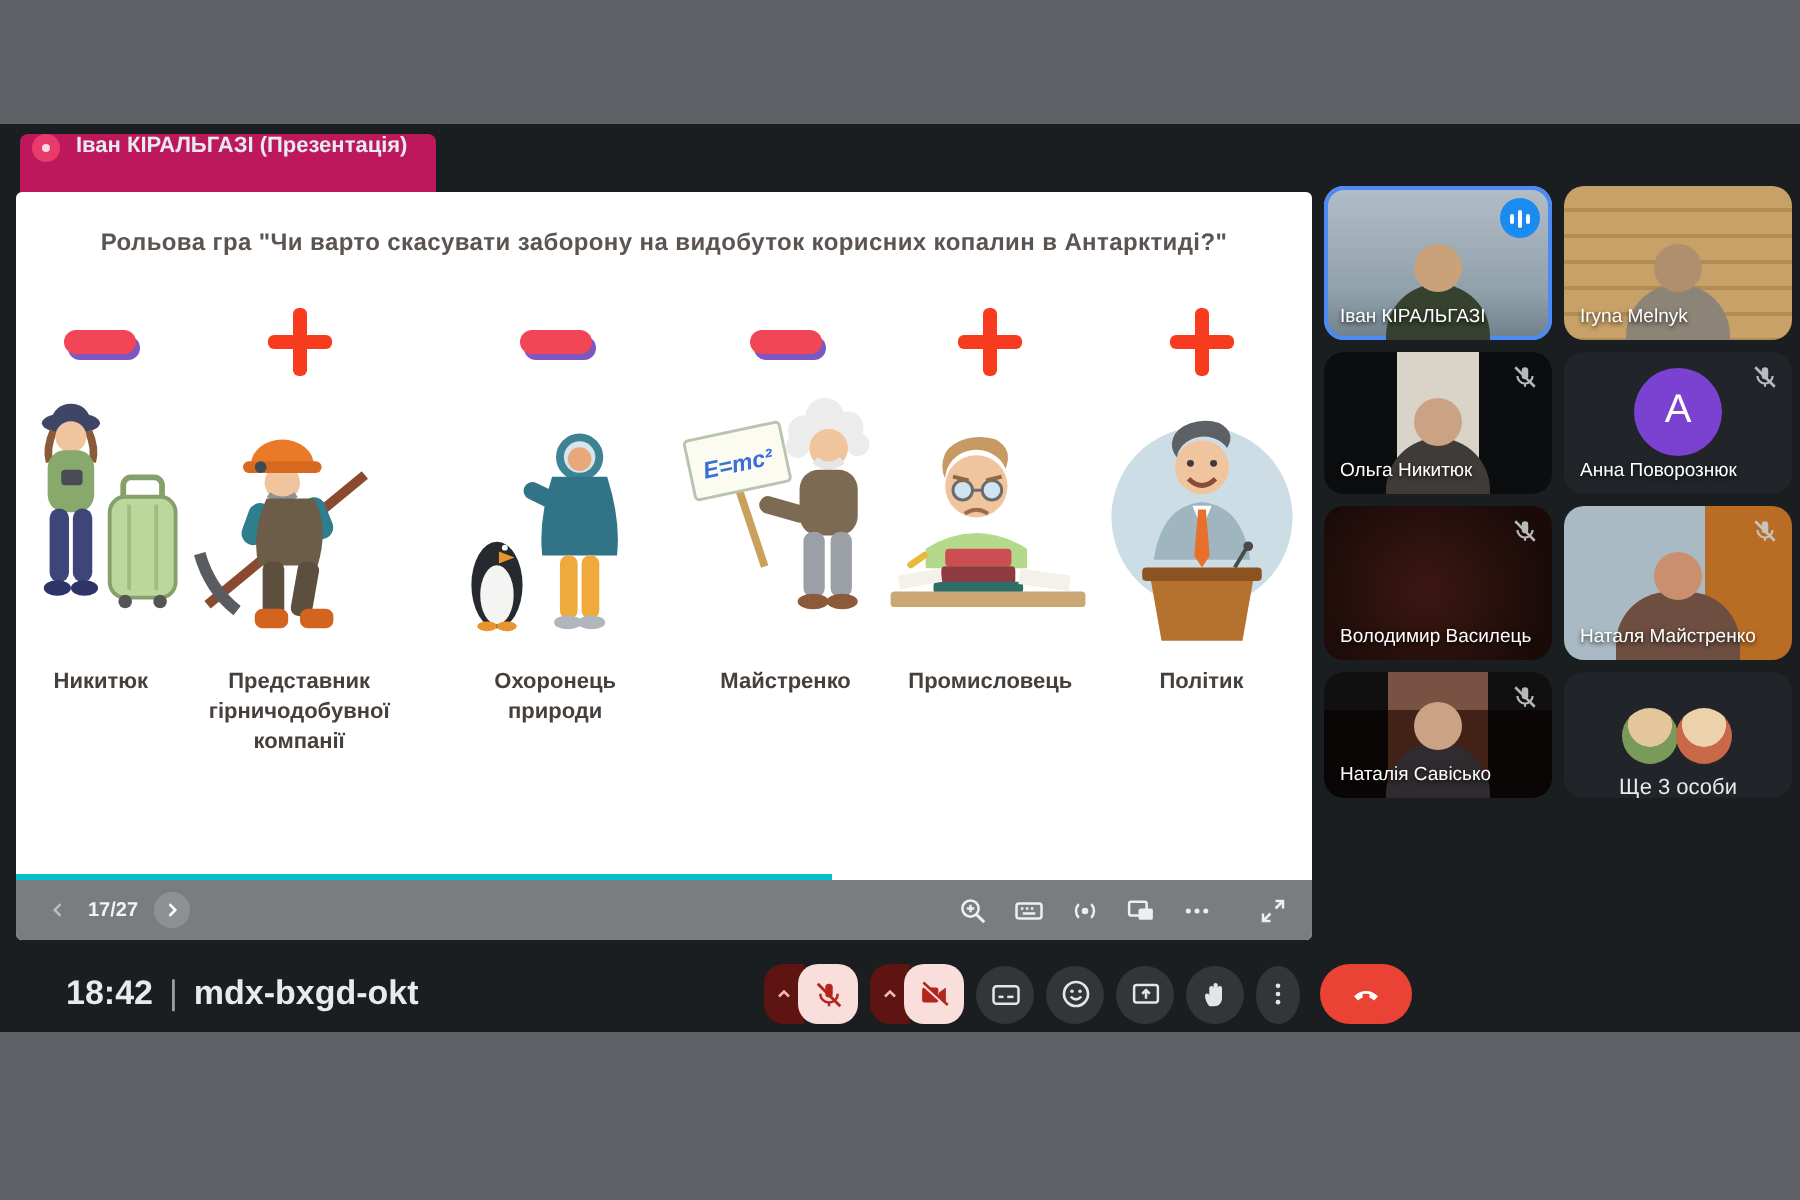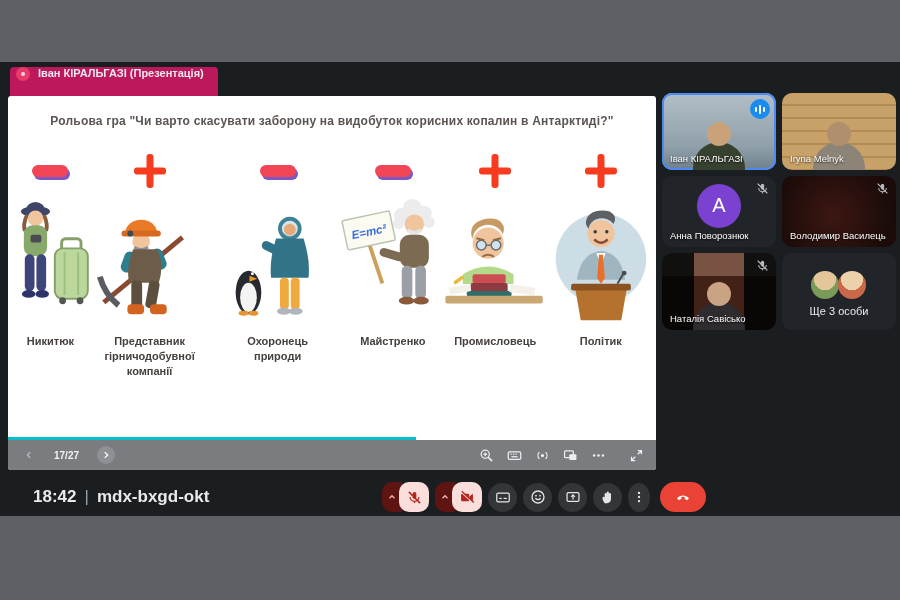--- a/index.html
+++ b/index.html
@@ -33,21 +33,21 @@
   .sign-plus::after{content:"";position:absolute;top:50%;left:0;transform:translateY(-50%);width:32px;height:7px;border-radius:3px;background:#f63b1e;}
   .char-art{height:130px;display:flex;align-items:flex-end;justify-content:center;}
   .char-label{margin-top:10px;font-size:11px;font-weight:bold;color:#46403d;text-align:center;line-height:1.35;max-width:96px;}
 
   
   .slide-progress{position:absolute;left:0;bottom:30px;height:3px;width:100%;background:#ffffff;}
   .slide-progress .fill{height:3px;background:#00c0cc;}
   .slide-bar{position:absolute;left:0;right:0;bottom:0;height:30px;background:#797d80;border-radius:0 0 3px 3px;
     display:flex;align-items:center;color:#f1f3f4;}
   .nav-chevron{width:18px;height:18px;display:flex;align-items:center;justify-content:center;margin-left:12px;color:#b9bdc0;}
-  .page-text{font-size:10px;font-weight:bold;margin:0 16px;}
+  .page-text{font-size:10px;font-weight:bold;margin:0 6px;}
   .nav-next{width:18px;height:18px;border-radius:50%;background:#8d9194;display:flex;align-items:center;justify-content:center;margin-left:2px;color:#fff;}
   .bar-right{margin-left:auto;display:flex;align-items:center;gap:13px;margin-right:12px;}
   .bar-icon{width:15px;height:15px;display:flex;align-items:center;justify-content:center;color:#eceff1;}
   .bar-collapse{margin-left:10px;}
 
   
   .sidebar{position:absolute;left:662px;top:31px;width:234px;z-index:3;
     display:grid;grid-template-columns:114px 114px;grid-template-rows:77px 71px 77px 63px;gap:6px;}
   .tile{position:relative;border-radius:10px;overflow:hidden;background:#24282b;}
   .tile-name{position:absolute;left:8px;bottom:6px;font-size:9.5px;color:#fff;text-shadow:0 1px 2px rgba(0,0,0,.8);white-space:nowrap;}
@@ -344,20 +344,32 @@
           <i></i>
         </span>
       <span class="tile-name">Іван КІРАЛЬГАЗІ</span>
     </div>
 
     <div class="tile bg-wood">
       <div class="silhouette" style="--c:#8d8478;--h:#b08f6e"></div>
       <span class="tile-name">Iryna Melnyk</span>
     </div>
 
+    <div class="tile bg-vertical">
+      <div class="silhouette" style="--c:#3f3b38;--h:#caa384"></div>
+      <span class="mic-muted">
+        <svg width="13" height="13" viewBox="0 0 24 24">
+            <rect x="9" y="3" width="6" height="11" rx="3" fill="currentColor"></rect>
+            <path d="M5,11 a7,7 0 0 0 14,0" fill="none" stroke="currentColor" stroke-width="2"></path>
+            <line x1="12" y1="18" x2="12" y2="21" stroke="currentColor" stroke-width="2"></line>
+            <line x1="3" y1="3" x2="21" y2="21" stroke="currentColor" stroke-width="2.4"></line>
+          </svg>
+      </span>
+      <span class="tile-name">Ольга Никитюк</span>
+    </div>
 
     <div class="tile bg-dark">
       <div class="avatar-circle">A</div>
       <span class="mic-muted">
         <svg width="13" height="13" viewBox="0 0 24 24">
             <rect x="9" y="3" width="6" height="11" rx="3" fill="currentColor"></rect>
             <path d="M5,11 a7,7 0 0 0 14,0" fill="none" stroke="currentColor" stroke-width="2"></path>
             <line x1="12" y1="18" x2="12" y2="21" stroke="currentColor" stroke-width="2"></line>
             <line x1="3" y1="3" x2="21" y2="21" stroke="currentColor" stroke-width="2.4"></line>
           </svg>
@@ -370,20 +382,32 @@
         <svg width="13" height="13" viewBox="0 0 24 24">
             <rect x="9" y="3" width="6" height="11" rx="3" fill="currentColor"></rect>
             <path d="M5,11 a7,7 0 0 0 14,0" fill="none" stroke="currentColor" stroke-width="2"></path>
             <line x1="12" y1="18" x2="12" y2="21" stroke="currentColor" stroke-width="2"></line>
             <line x1="3" y1="3" x2="21" y2="21" stroke="currentColor" stroke-width="2.4"></line>
           </svg>
       </span>
       <span class="tile-name">Володимир Василець</span>
     </div>
 
+    <div class="tile bg-door">
+      <div class="silhouette" style="--c:#6d4e41;--h:#c98f6e;width:62px;height:34px"></div>
+      <span class="mic-muted">
+        <svg width="13" height="13" viewBox="0 0 24 24">
+            <rect x="9" y="3" width="6" height="11" rx="3" fill="currentColor"></rect>
+            <path d="M5,11 a7,7 0 0 0 14,0" fill="none" stroke="currentColor" stroke-width="2"></path>
+            <line x1="12" y1="18" x2="12" y2="21" stroke="currentColor" stroke-width="2"></line>
+            <line x1="3" y1="3" x2="21" y2="21" stroke="currentColor" stroke-width="2.4"></line>
+          </svg>
+      </span>
+      <span class="tile-name">Наталя Майстренко</span>
+    </div>
 
     <div class="tile bg-curtain">
       <div class="silhouette" style="--c:#2f2b2e;--h:#caa384"></div>
       <span class="mic-muted">
         <svg width="13" height="13" viewBox="0 0 24 24">
             <rect x="9" y="3" width="6" height="11" rx="3" fill="currentColor"></rect>
             <path d="M5,11 a7,7 0 0 0 14,0" fill="none" stroke="currentColor" stroke-width="2"></path>
             <line x1="12" y1="18" x2="12" y2="21" stroke="currentColor" stroke-width="2"></line>
             <line x1="3" y1="3" x2="21" y2="21" stroke="currentColor" stroke-width="2.4"></line>
           </svg>

